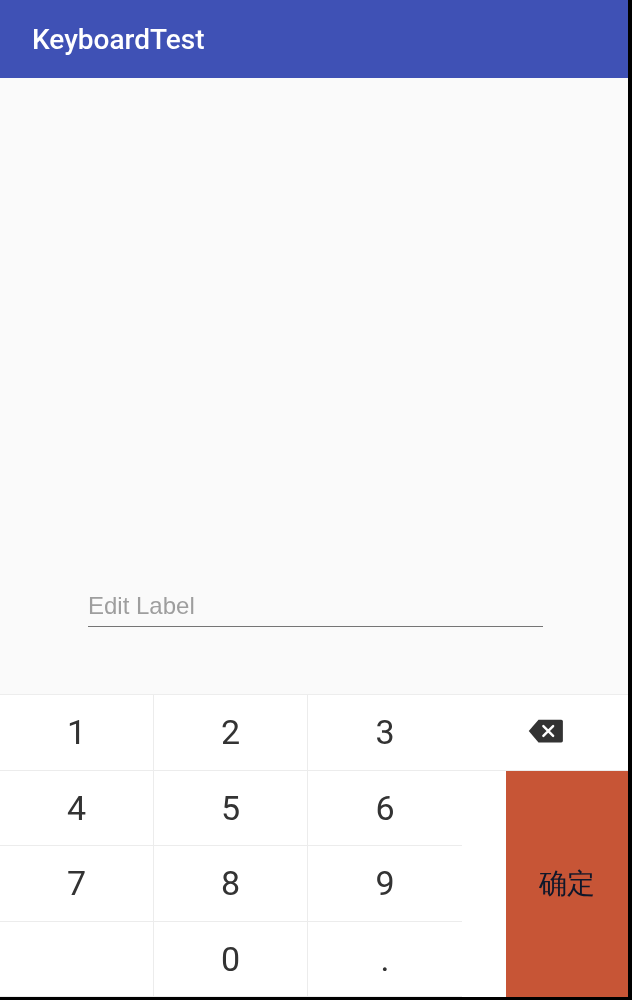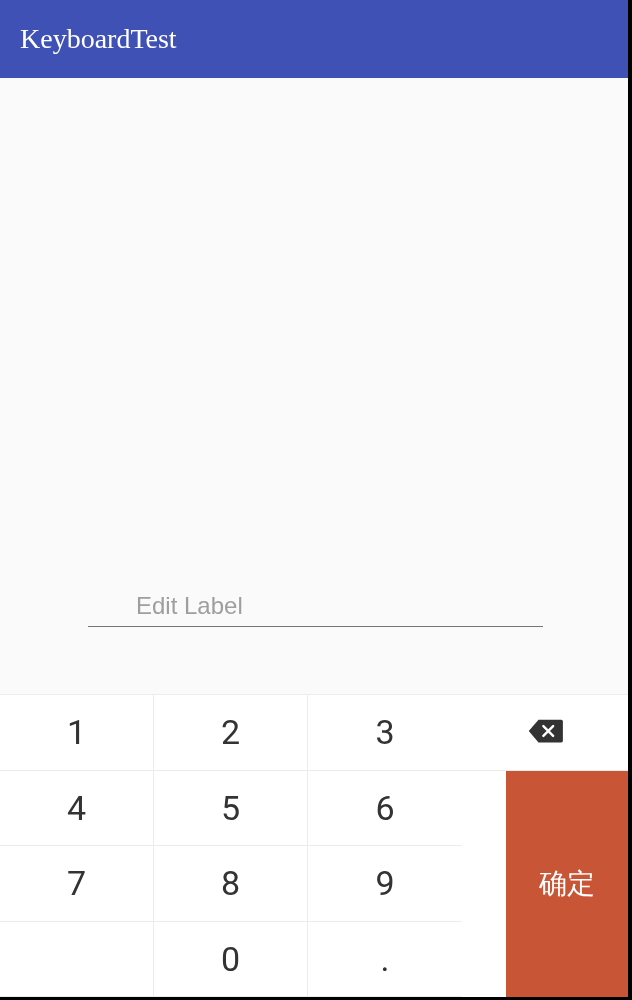--- a/index.html
+++ b/index.html
@@ -4,22 +4,21 @@
 <style>
   * { margin: 0; padding: 0; box-sizing: border-box; }
   html, body { width: 632px; height: 1000px; font-family: Roboto, Arial, sans-serif; }
   body { background: #fafafa; display: flex; flex-direction: column; border-right: 4px solid #000; border-bottom: 3px solid #000; }
 
   .topbar {
     background: #3f51b5;
     height: 78px;
     display: flex;
     align-items: center;
-    padding-left: 20px;
-    font-family: Liberation Serif, serif;
+    padding-left: 32px;
   }
   .topbar-title {
     color: #ffffff;
     font-size: 28px;
     font-weight: 500;
   }
 
   .content {
     flex: 1;
     position: relative;
@@ -31,21 +30,20 @@
     width: 455px;
   }
   .field input {
     width: 100%;
     border: none;
     outline: none;
     background: transparent;
     font-size: 24px;
     padding: 6px 0;
     color: #212121;
-    margin-left: 48px;
   }
   .field input::placeholder {
     color: #9e9e9e;
   }
   .field .underline {
     height: 1px;
     background: #757575;
     width: 100%;
   }
   .field.focused .underline {
@@ -92,21 +90,21 @@
     display: flex;
     align-items: center;
     justify-content: center;
     border-bottom: 1px solid #ececec;
     cursor: pointer;
     background: #ffffff;
   }
   .confirm {
     flex: 1;
     background: #c75536;
-    color: #ffffff;
+    color: #0f172a;
     display: flex;
     align-items: center;
     justify-content: center;
     font-size: 28px;
     cursor: pointer;
     margin-left: 44px;
   }
   .backspace svg { width: 36px; height: 26px; }
 </style>
 </head>

